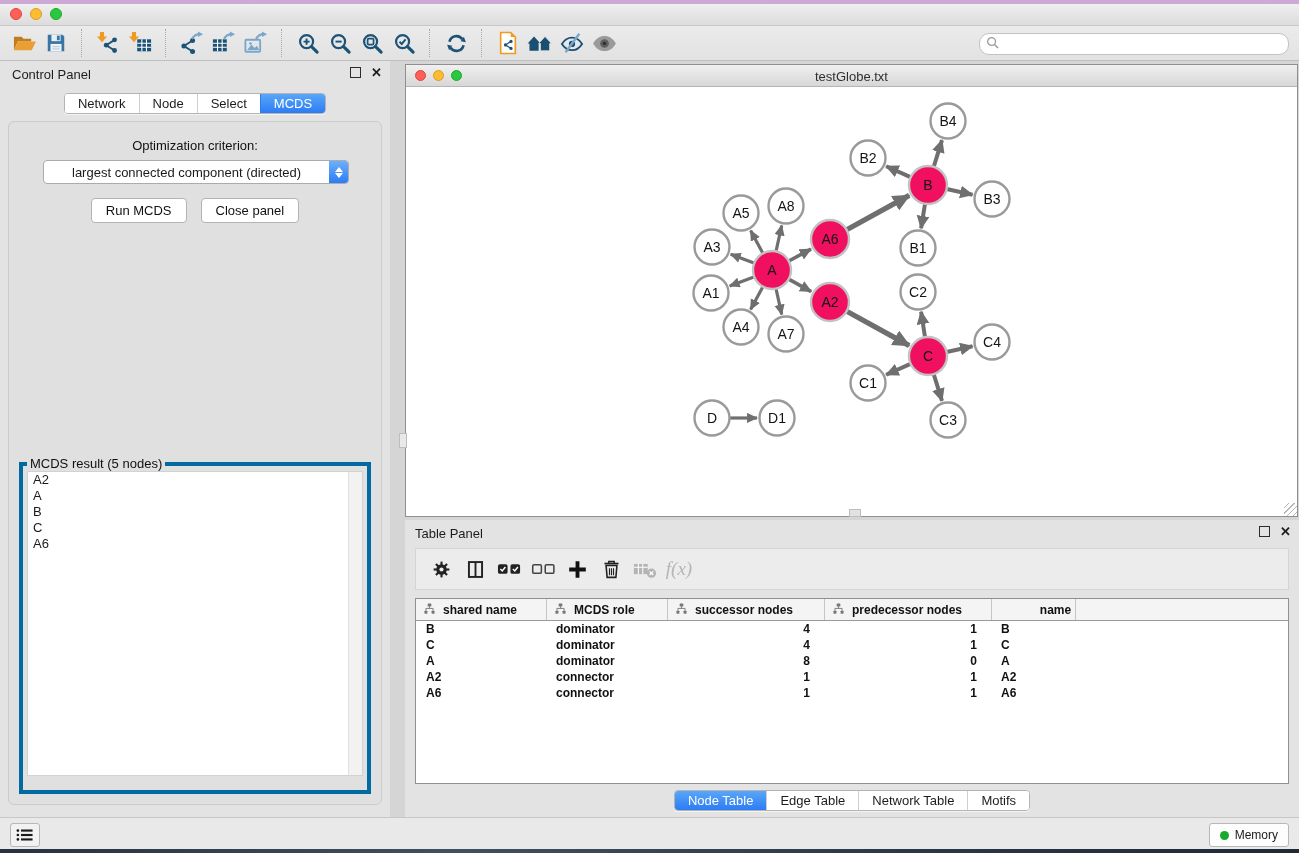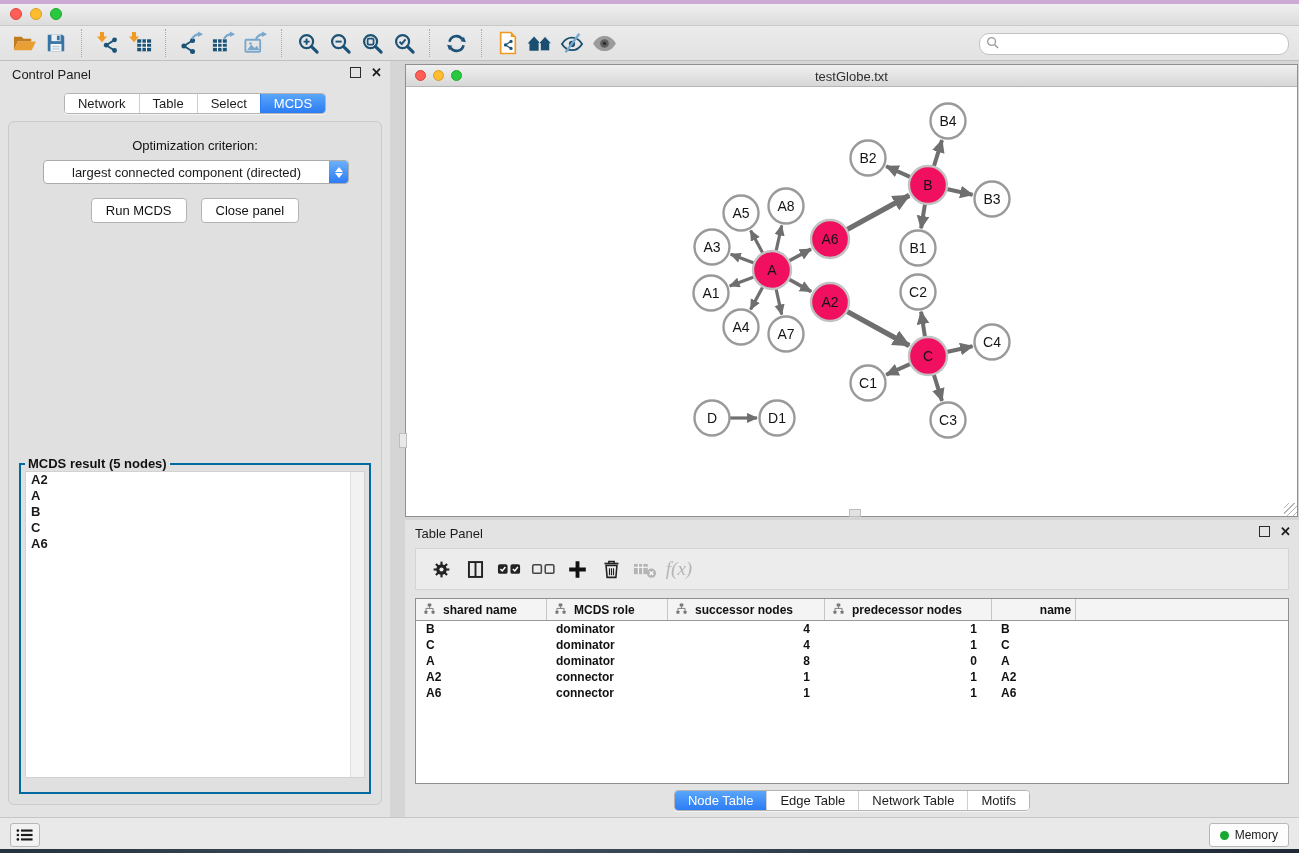--- a/index.html
+++ b/index.html
@@ -48,21 +48,21 @@
   .opt-select{position:absolute;left:34px;right:32px;top:38px;height:24px;background:#fff;
               border:1px solid #ababab;border-radius:4px;display:flex;align-items:center;box-sizing:border-box;}
   .opt-select .val{flex:1;font-size:13px;padding-left:8px;white-space:nowrap;overflow:hidden;margin-left:20px;}
   .stepper{width:19px;height:100%;border-radius:0 3px 3px 0;background:linear-gradient(#6cb0fb,#2d7cf6);
            display:flex;flex-direction:column;align-items:center;justify-content:center;gap:1px;}
   .stepper svg{display:block;}
   .cp-buttons{position:absolute;left:0;right:0;top:76px;display:flex;justify-content:center;gap:14px;}
   .btn{height:23px;padding:0 14px;background:#fff;border:1px solid #b3b3b3;border-radius:4px;
        font-size:13px;color:#111;display:flex;align-items:center;}
   .result-fieldset{position:absolute;left:10px;right:10px;top:334px;bottom:10px;
-                   border:2px solid #0369a1;margin:0;padding:0;font-weight:bold;}
+                   border:4px solid #0369a1;margin:0;padding:0;}
   .result-fieldset legend{font-size:13px;color:#111;margin-left:4px;padding:0 3px;}
   .result-list{position:absolute;left:4px;right:4px;top:0px;bottom:6px;background:#fff;
                border:1px solid #d2d2d2;overflow:hidden;}
   .result-item{font-size:13px;line-height:16px;padding-left:5px;}
   .v-track{position:absolute;right:0;top:0;bottom:0;width:13px;background:#f2f2f2;border-left:1px solid #e0e0e0;}
   
   .right-region{position:absolute;left:405px;top:61px;right:0;bottom:36px;background:#d5d5d5;}
   .network-window{position:absolute;left:0;top:3px;width:893px;height:453px;background:#fff;
                   border:1px solid #8f8f8f;box-sizing:border-box;}
   .nw-titlebar{position:absolute;left:0;top:0;width:100%;height:22px;
@@ -290,21 +290,21 @@
     <div class="cp-header">
       <span class="cp-title panel-header-title">Control Panel</span>
       <span class="hdr-btns">
         <span class="float-btn"></span>
         <span class="close-btn">✕</span>
       </span>
     </div>
     <div class="cp-tabs">
       <span class="seg-group" id="cp-tabs-group">
           <span class="seg">Network</span>
-          <span class="seg">Table</span>
+          <span class="seg">Node</span>
           <span class="seg">Select</span>
           <span class="seg active">MCDS</span>
         </span>
     </div>
     <div class="cp-body">
       <div class="opt-label">Optimization criterion:</div>
       <div class="opt-select">
         <span class="val">largest connected component (directed)</span>
         <span class="stepper">
           <svg viewBox="0 0 8 5" width="8" height="5">

